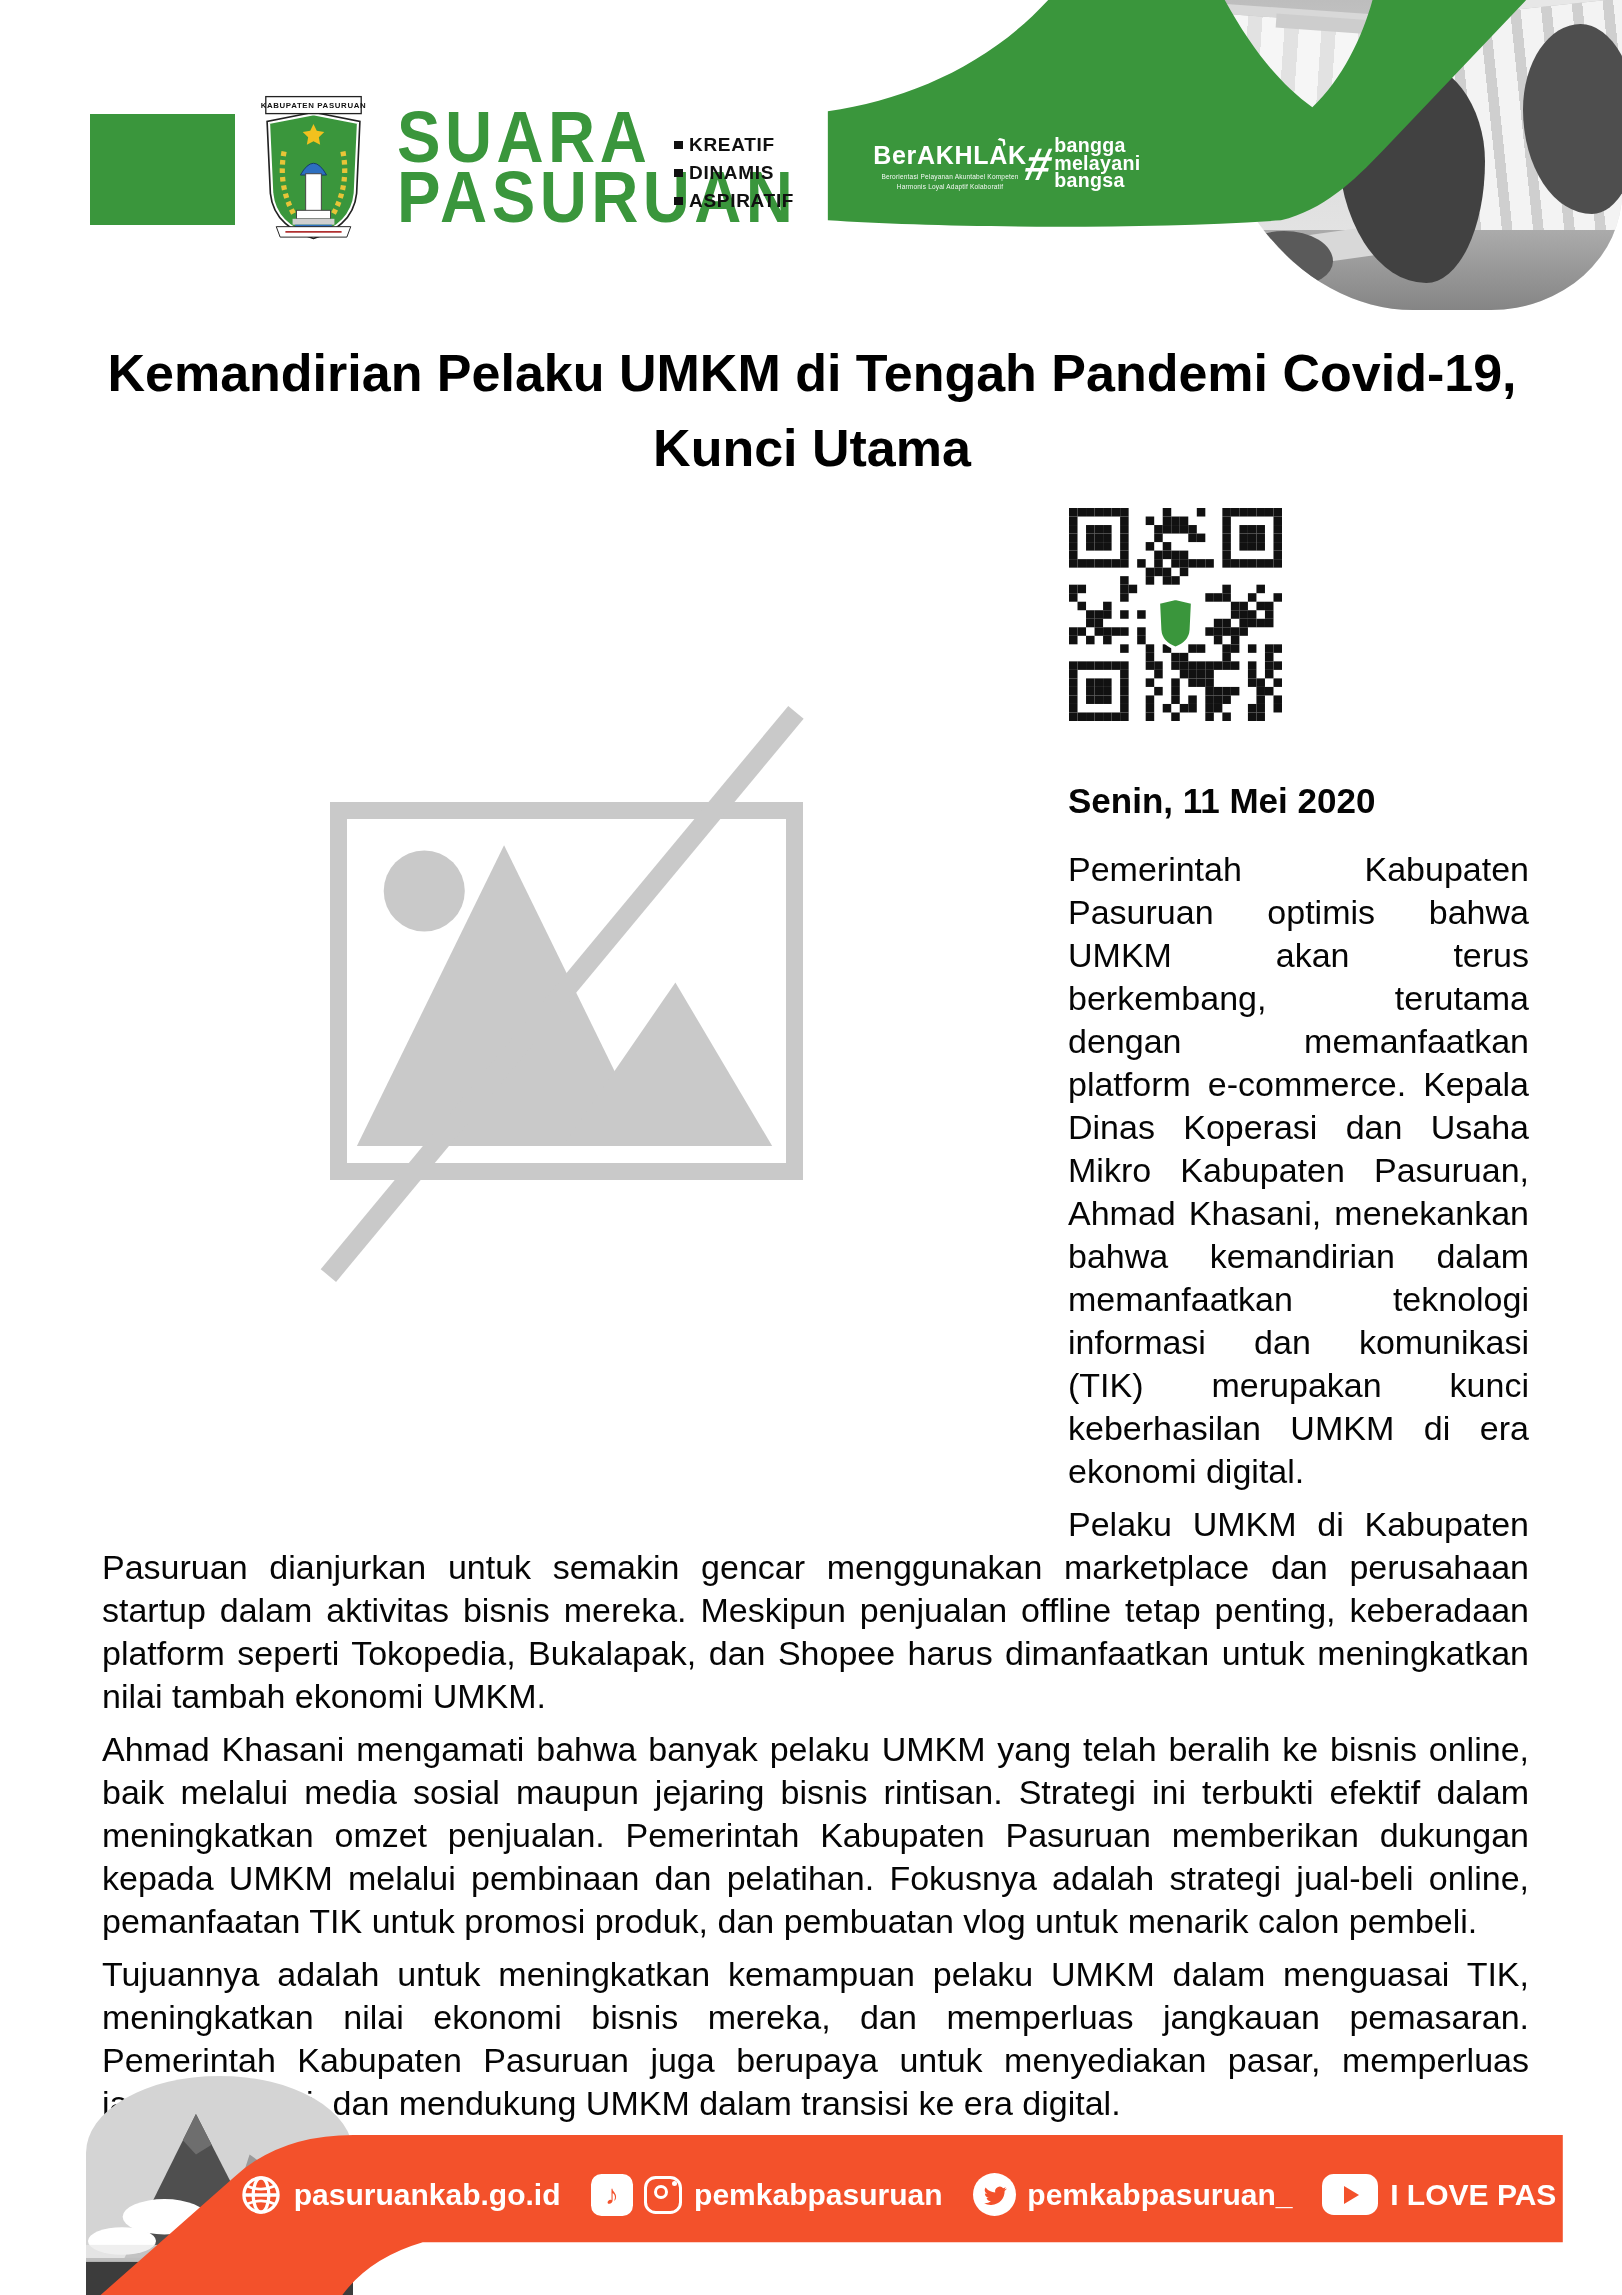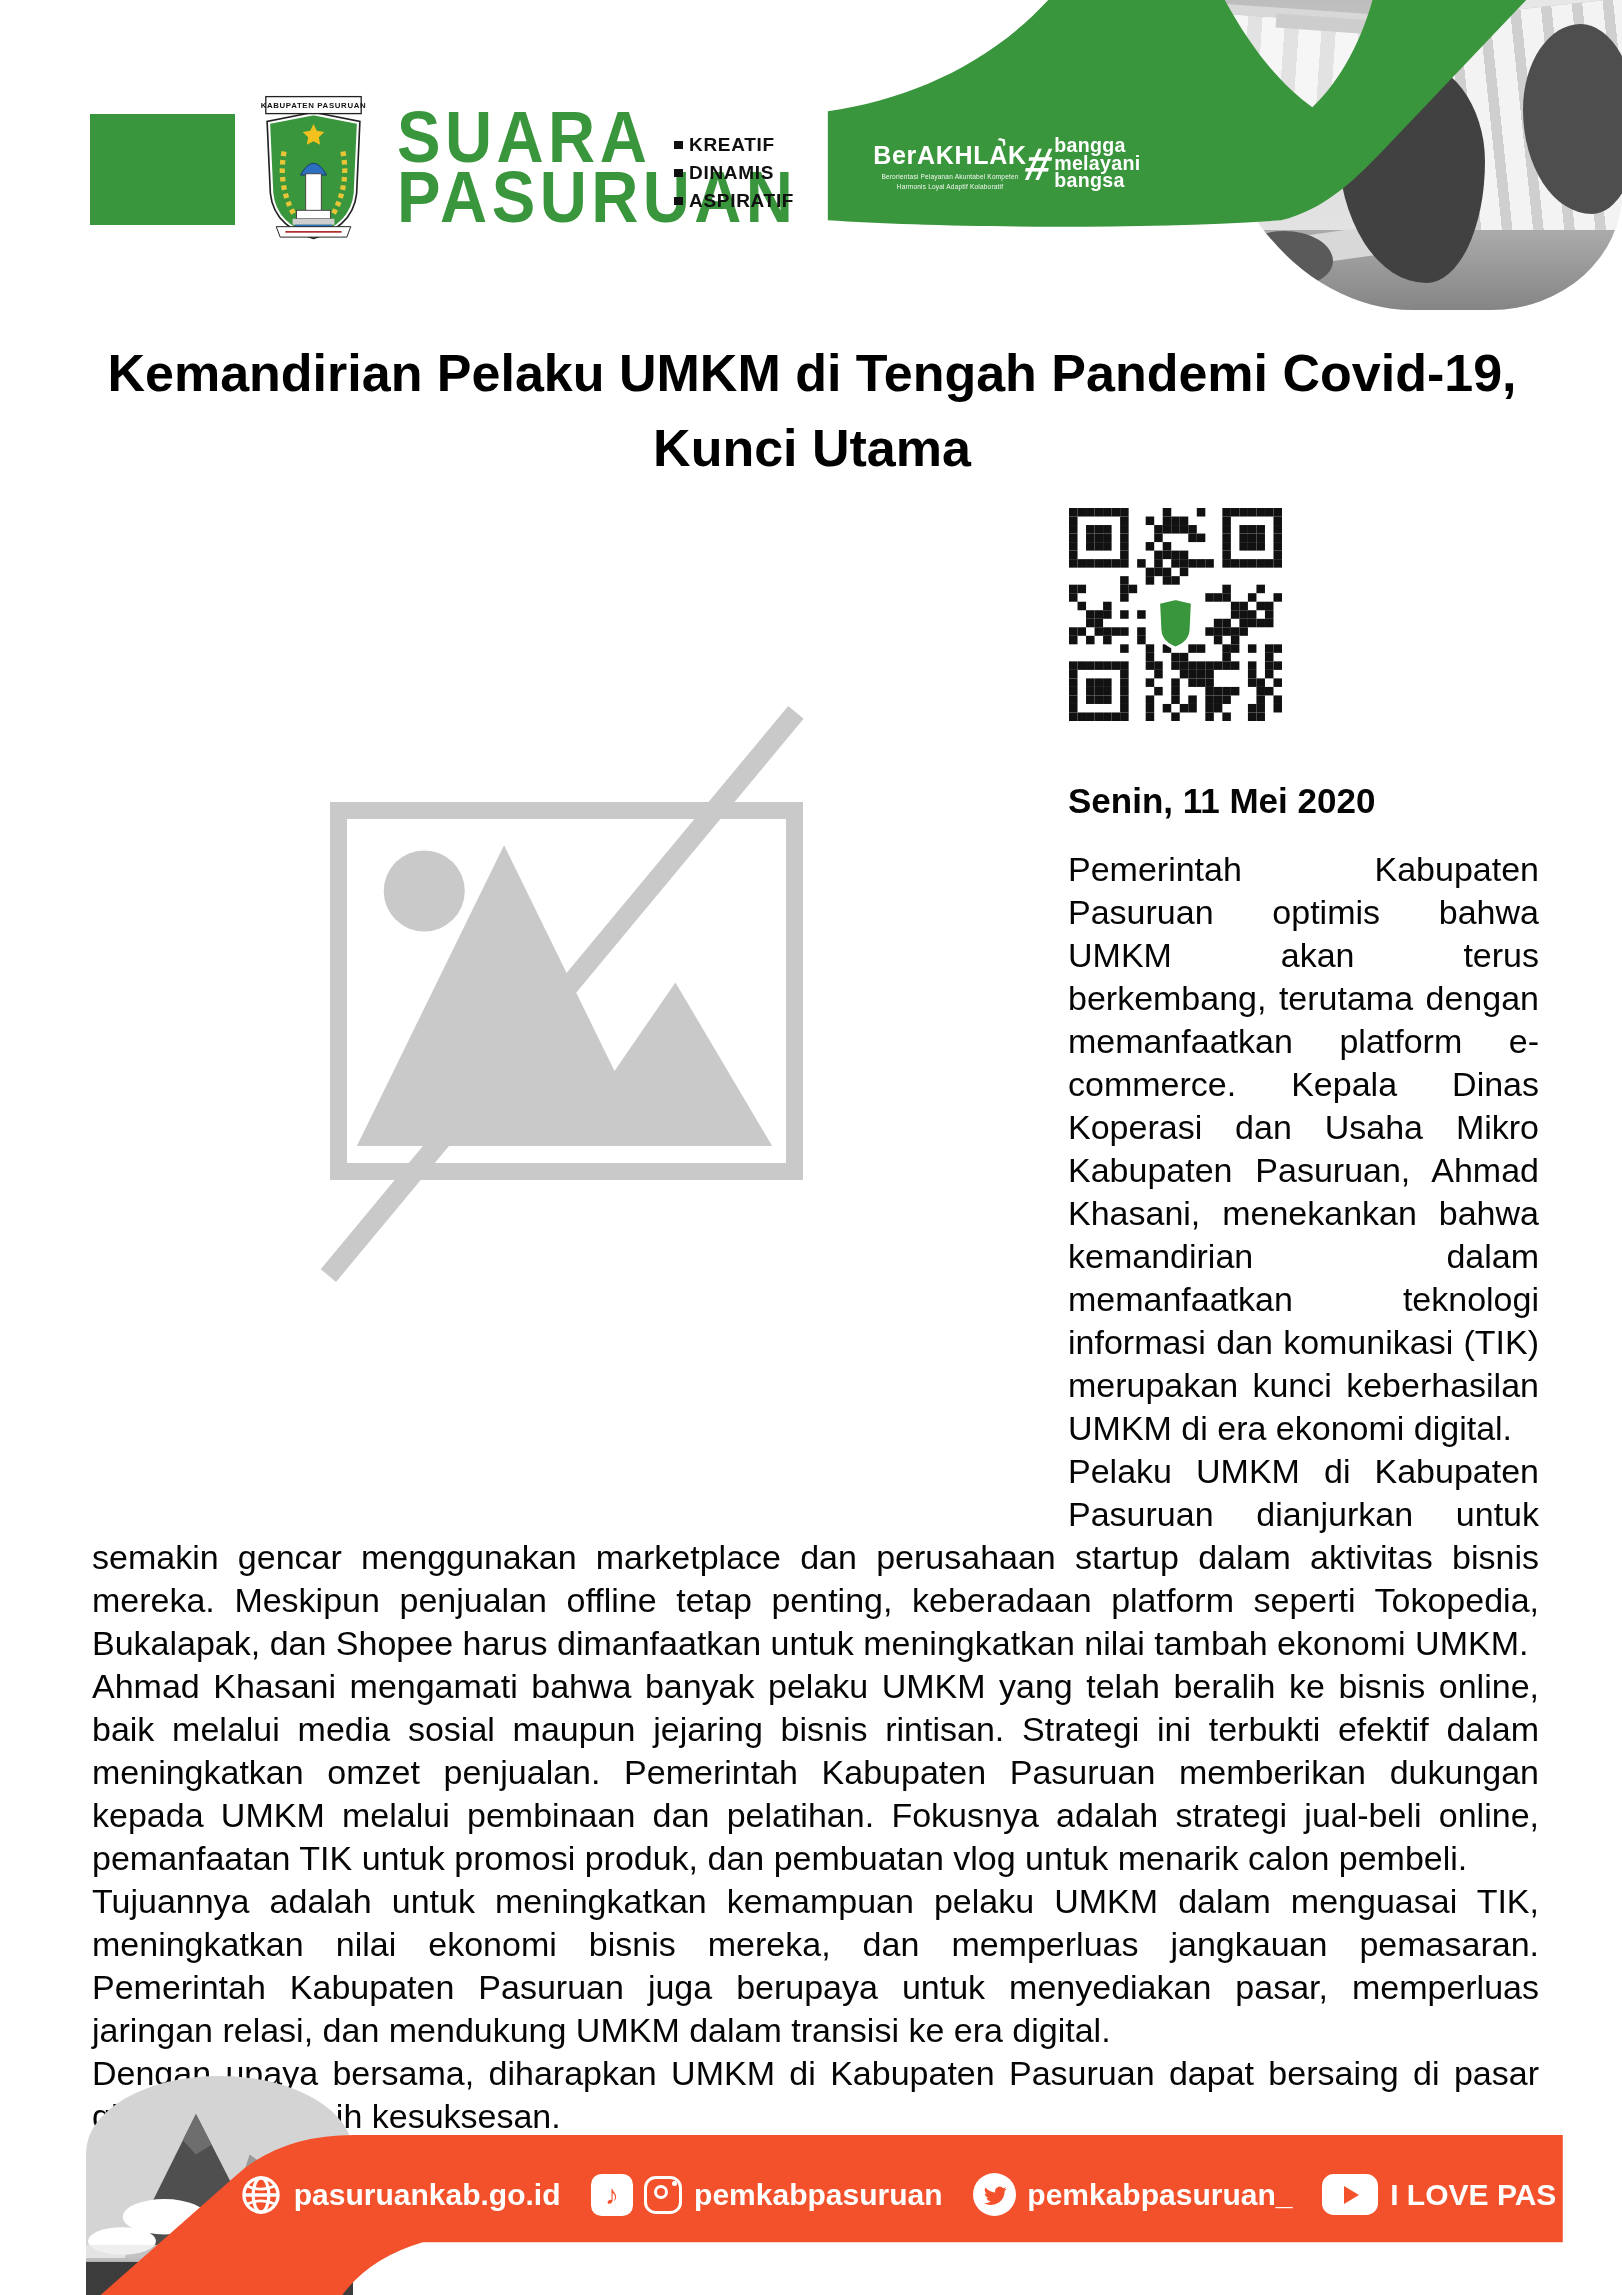--- a/index.html
+++ b/index.html
@@ -75,21 +75,21 @@
   .ph-slash{left:196px;top:984px;width:732px;height:19.6px;background:var(--ph-gray);
     transform:rotate(-50.3deg);}
   .ph-label{left:222px;top:1178px;width:681px;text-align:center;font-size:59px;
     color:#c6c6c6;letter-spacing:1.3px;}
 
   
   .article{left:92px;top:779px;width:1447px;font-size:34px;line-height:43px;
     text-align:justify;color:#050505;}
   .float-spacer{float:left;width:976px;height:734px;}
   .date{font-weight:bold;font-size:35px;line-height:43px;margin:0 0 26px 0;}
-  .article p{margin:0;}
+  .article p{margin:10px;}
 
   
   .mountain-blob{left:86px;top:2076px;width:267px;height:220px;overflow:hidden;
     border-radius:133px 133px 0 0 / 77px 77px 0 0;}
   .footer-shape{left:0;top:2135px;width:1623px;height:161px;}
   .footer-row{left:281px;top:2135px;width:1281px;height:119px;display:flex;align-items:center;
     justify-content:center;gap:30px;color:#fff;font-weight:bold;font-size:30px;white-space:nowrap;}
   .f-item{display:flex;align-items:center;gap:11.8px;}
   .icon-box{width:42px;height:42px;background:#fff;border-radius:10.5px;display:flex;
     align-items:center;justify-content:center;color:var(--orange);flex:0 0 auto;}

